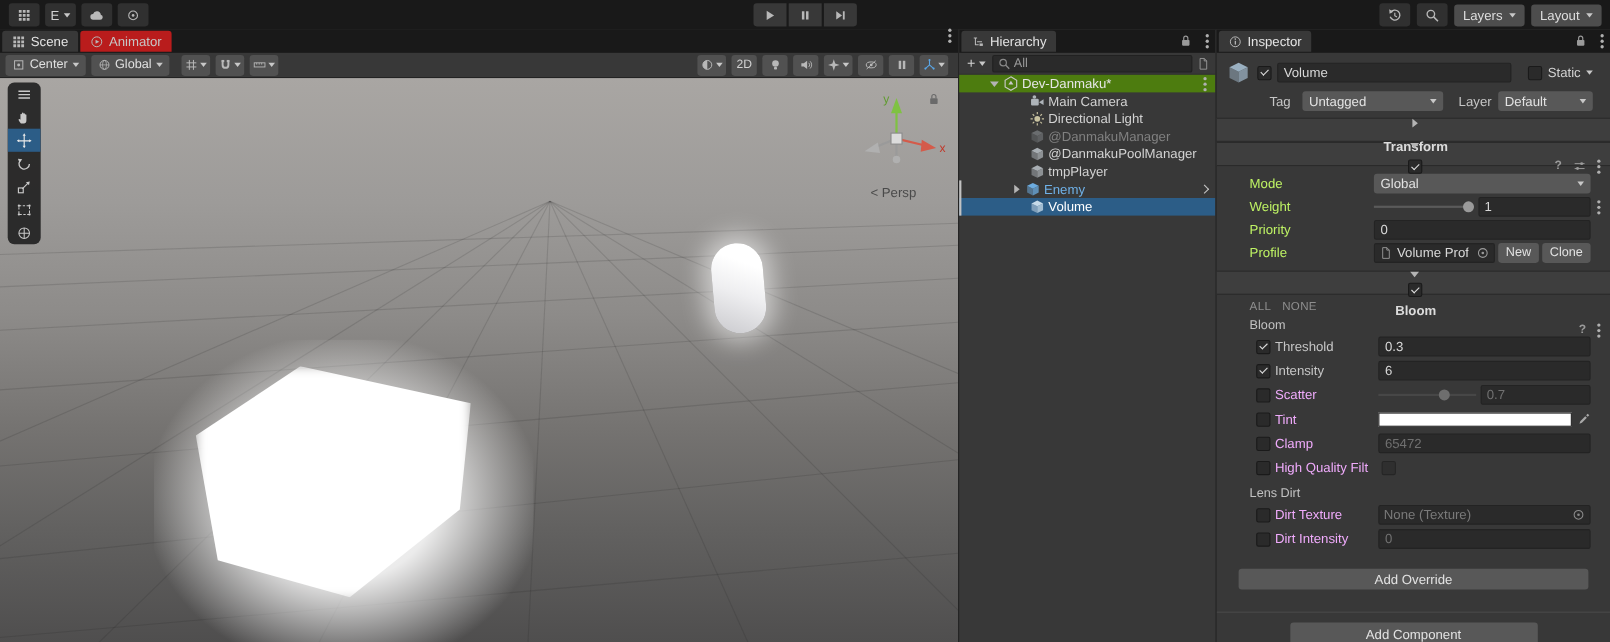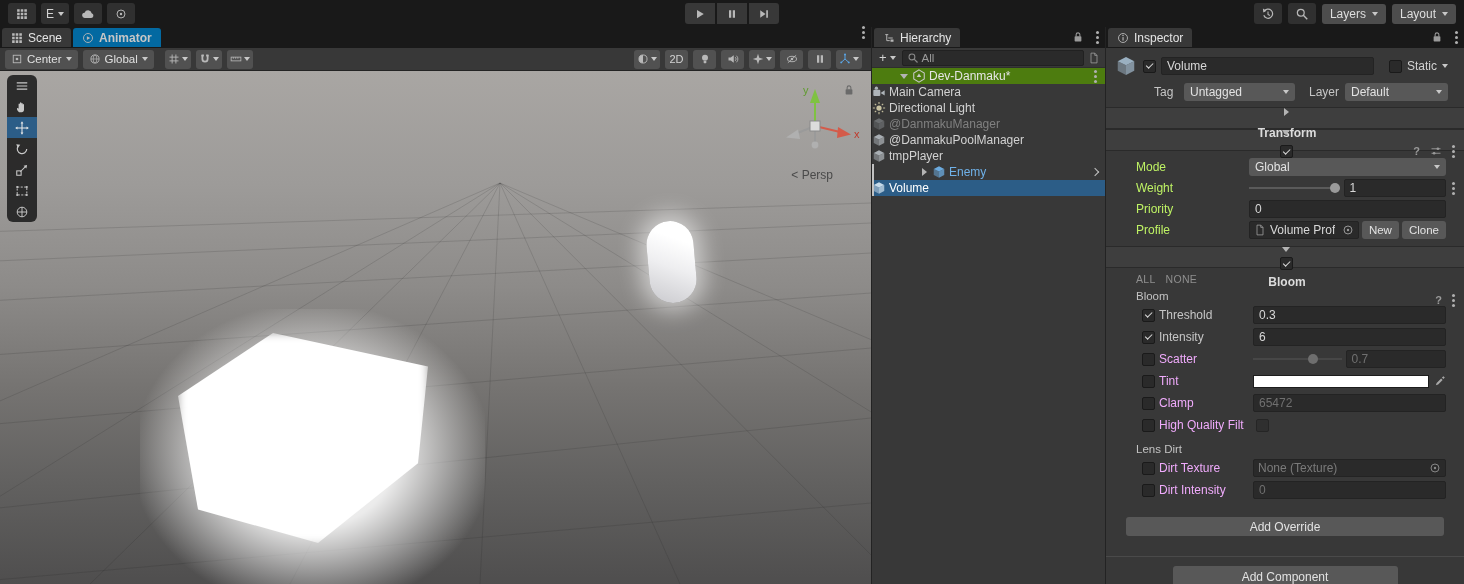--- a/index.html
+++ b/index.html
@@ -36,21 +36,21 @@
   .pbtn:first-child { border-radius:3px 0 0 3px; } .pbtn:last-child { border-radius:0 3px 3px 0; }
   .tb-right { margin-left:auto; display:flex; gap:6px; align-items:center; }
   .tb-drop { background:#4d4d4d; border-radius:3px; height:20px; display:flex; align-items:center; gap:6px; padding:0 8px; color:#dedede; }
 
   
   .panel { position:absolute; top:27px; height:557px; display:flex; flex-direction:column; }
   .tabstrip { height:21px; background:#191919; display:flex; align-items:center; flex:none; position:relative; }
   .tab { height:19px; padding:0 9px; display:flex; align-items:center; gap:5px; font-size:12px; color:#c6c6c6;
          border-radius:3px 3px 0 0; margin-left:2px; }
   .tab.active { background:#383838; color:#e4e4e4; }
-  .tab.inactive { background:#0369a1;font-weight:bold; }
+  .tab.inactive { background:#b91c1c; }
   .strip-right { position:absolute; right:6px; top:4px; display:flex; gap:12px; align-items:center; }
 
   
   .scene-panel { left:0; width:871px; }
   .scene-toolbar { height:23px; background:#383838; border-bottom:1px solid #232323;
                    display:flex; align-items:center; gap:5px; padding:0 5px; flex:none; }
   .sbtn { height:19px; background:#515151; border-radius:3px; display:flex; align-items:center; gap:4px; padding:0 6px; font-size:11.5px; color:#e0e0e0; }
   .sico { height:19px; min-width:23px; background:#515151; border-radius:3px; display:flex; align-items:center; justify-content:center; gap:2px; padding:0 3px; }
   .st-right { margin-left:auto; display:flex; gap:5px; align-items:center; padding-right:4px; }
 
@@ -78,21 +78,21 @@
   
   .hier-panel { left:871px; width:234px; border-left:1px solid #232323; background:#383838; }
   .hier-toolbar { height:20px; background:#383838; border-bottom:1px solid #2e2e2e; display:flex; align-items:center; gap:4px; padding:0 5px; flex:none; }
   .plus-btn { display:flex; align-items:center; gap:3px; color:#d2d2d2; padding:0 2px; font-size:13px; }
   .searchbox { flex:1; height:16px; background:#2a2a2a; border:1px solid #212121; border-radius:2px;
                display:flex; align-items:center; gap:3px; padding:0 4px; color:#9a9a9a; font-size:11.5px; }
   .tree { flex:1; position:relative; }
   .trow { height:16px; display:flex; align-items:center; position:relative; }
   .trow .gicon { width:14px; height:14px; margin-right:3px; flex:none; }
   .root-row { padding-left:28px; background:#4d7c0f; color:#e6e6e6; }
-  .child-row { }
+  .child-row { padding-left:64px; }
   .enemy-row { padding-left:50px; }
   .trow.dim { color:#808080; } .trow.dim .gicon { opacity:0.45; }
   .trow.prefab { color:#6fb1e8; }
   .trow.selected { background:#2c5d87; color:#ffffff; }
   .edit-bar::before { content:""; position:absolute; left:0; top:0; width:2px; height:16px; background:#c2c2c2; }
   .chev { width:6px; height:6px; border-top:1.5px solid #c4c4c4; border-right:1.5px solid #c4c4c4;
           transform:rotate(45deg); margin-left:auto; margin-right:7px; }
 
   
   .insp-panel { left:1105px; width:359px; border-left:1px solid #232323; background:#383838; }
@@ -668,21 +668,21 @@
               <span>Volume</span>
             </div>
           <div class="static-group">
             <span class="cb"></span>
             <span>Static</span>
             <span class="car"></span>
           </div>
         </div>
         <div class="ih-row2">
           <span class="lab" style="margin-left:40px;width:30px">Tag</span>
-          <div class="drop" style="width:111px">
+          <div class="drop" style="width:128px">
               <span>Untagged</span>
               <span class="car" style="margin-left:auto"></span>
             </div>
           <span class="lab" style="margin-left:14px;width:36px">Layer</span>
           <div class="drop" style="flex:1">
               <span>Default</span>
               <span class="car" style="margin-left:auto"></span>
             </div>
         </div>
       </div>

